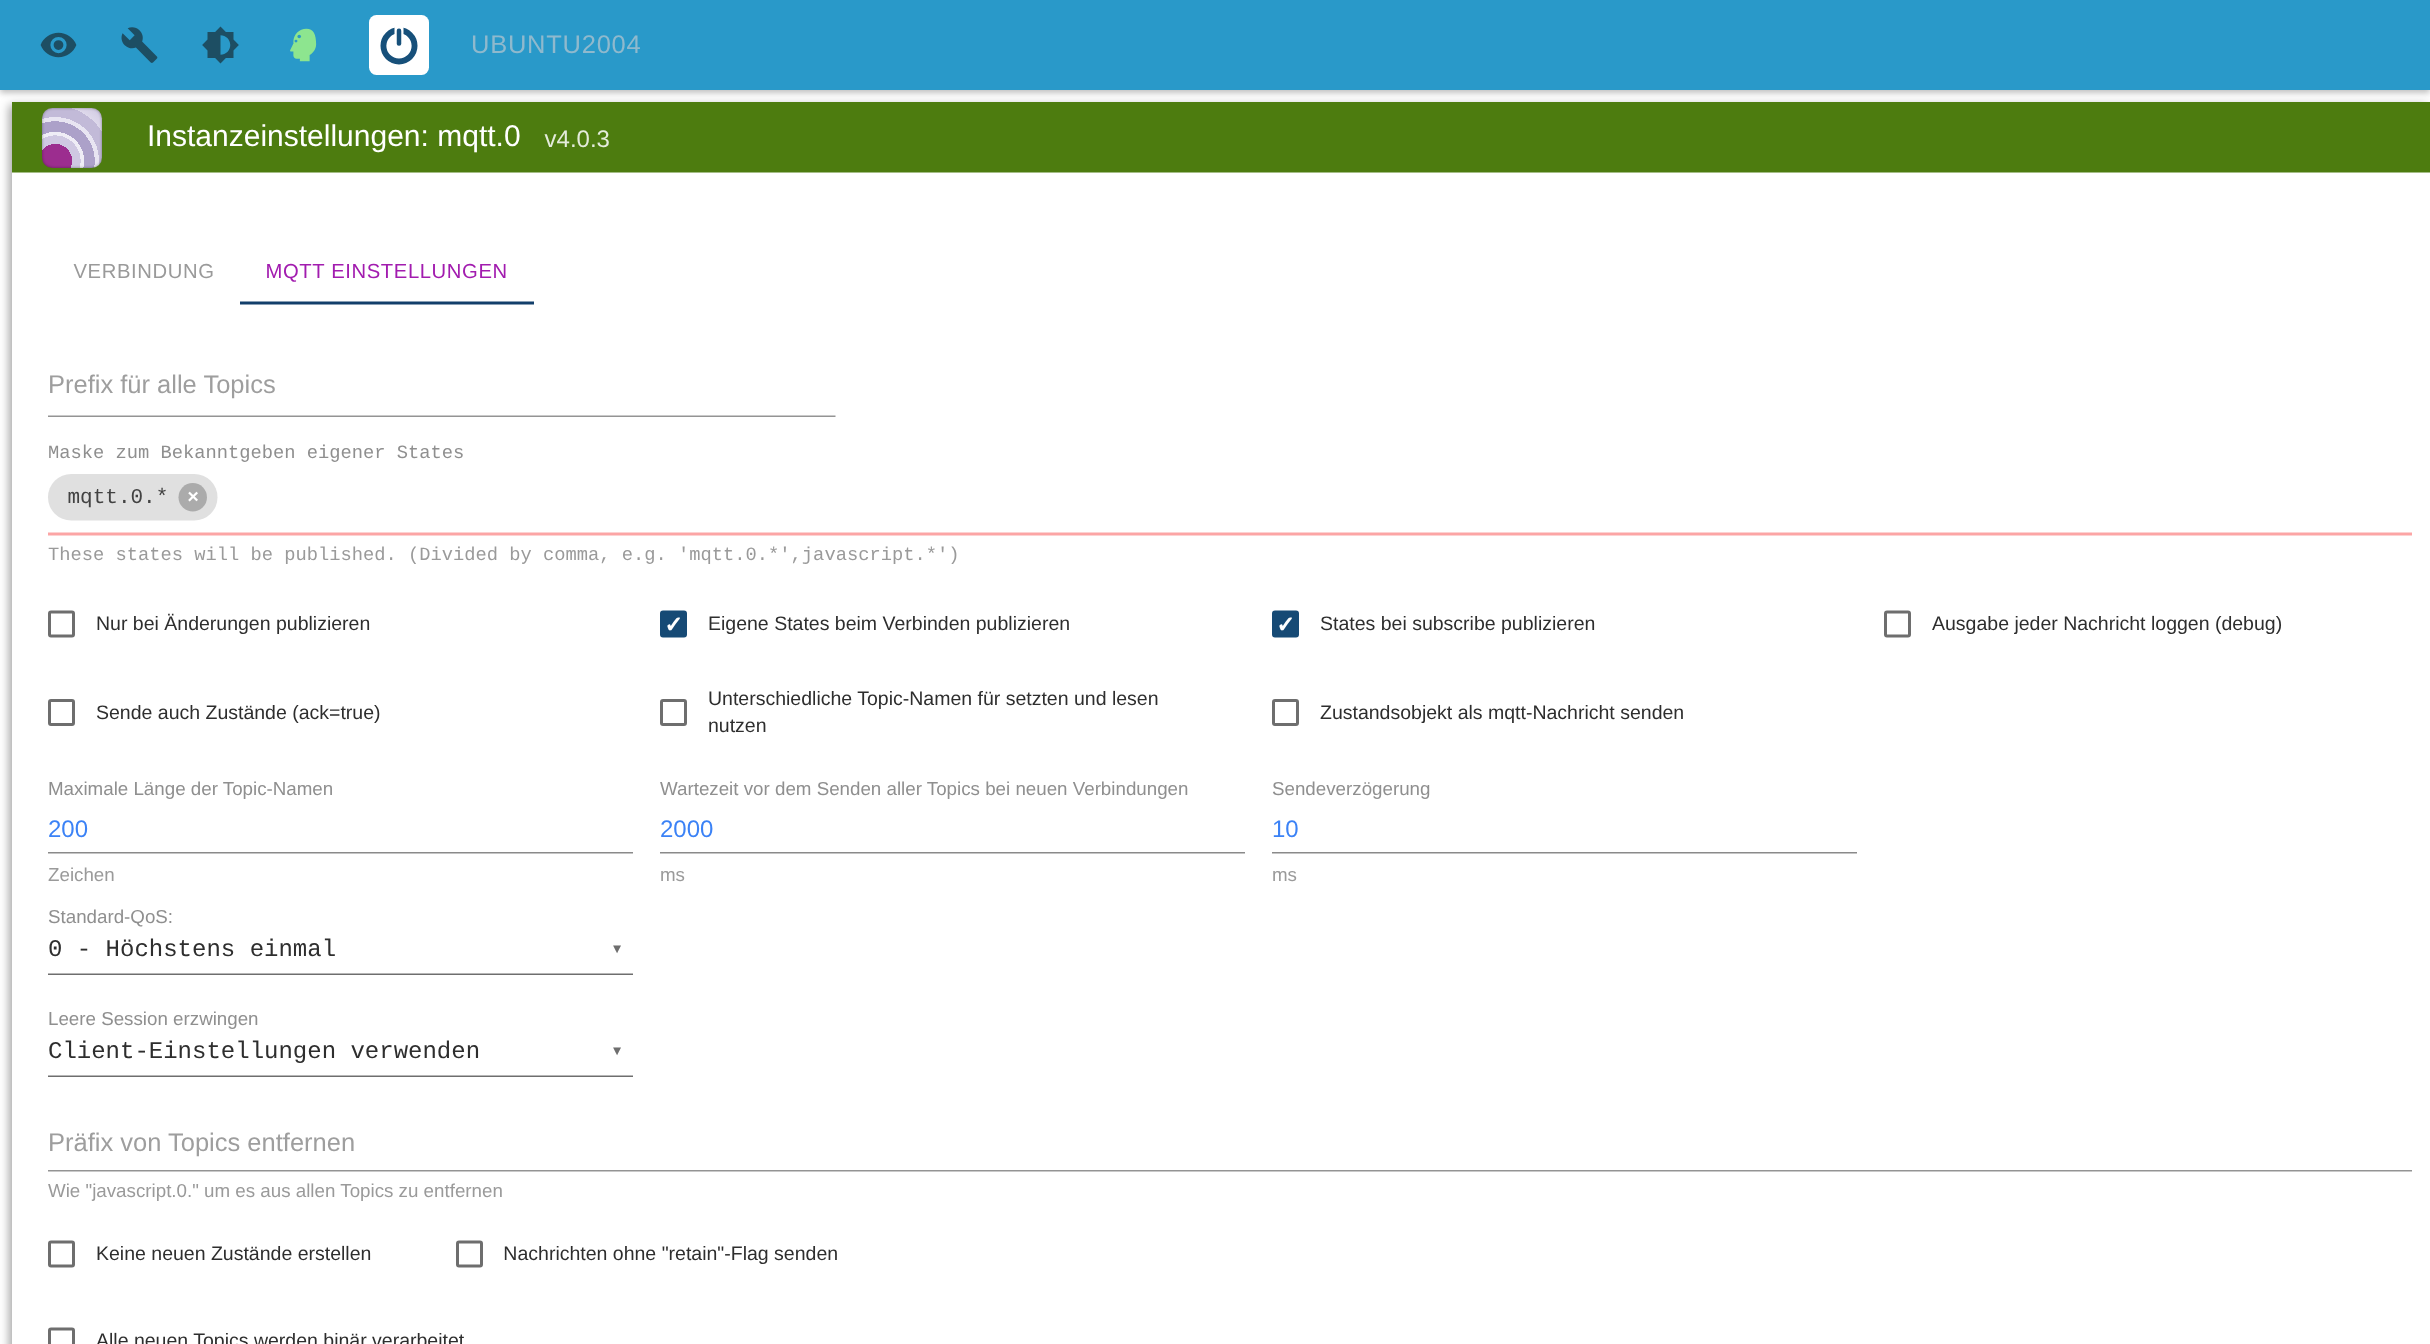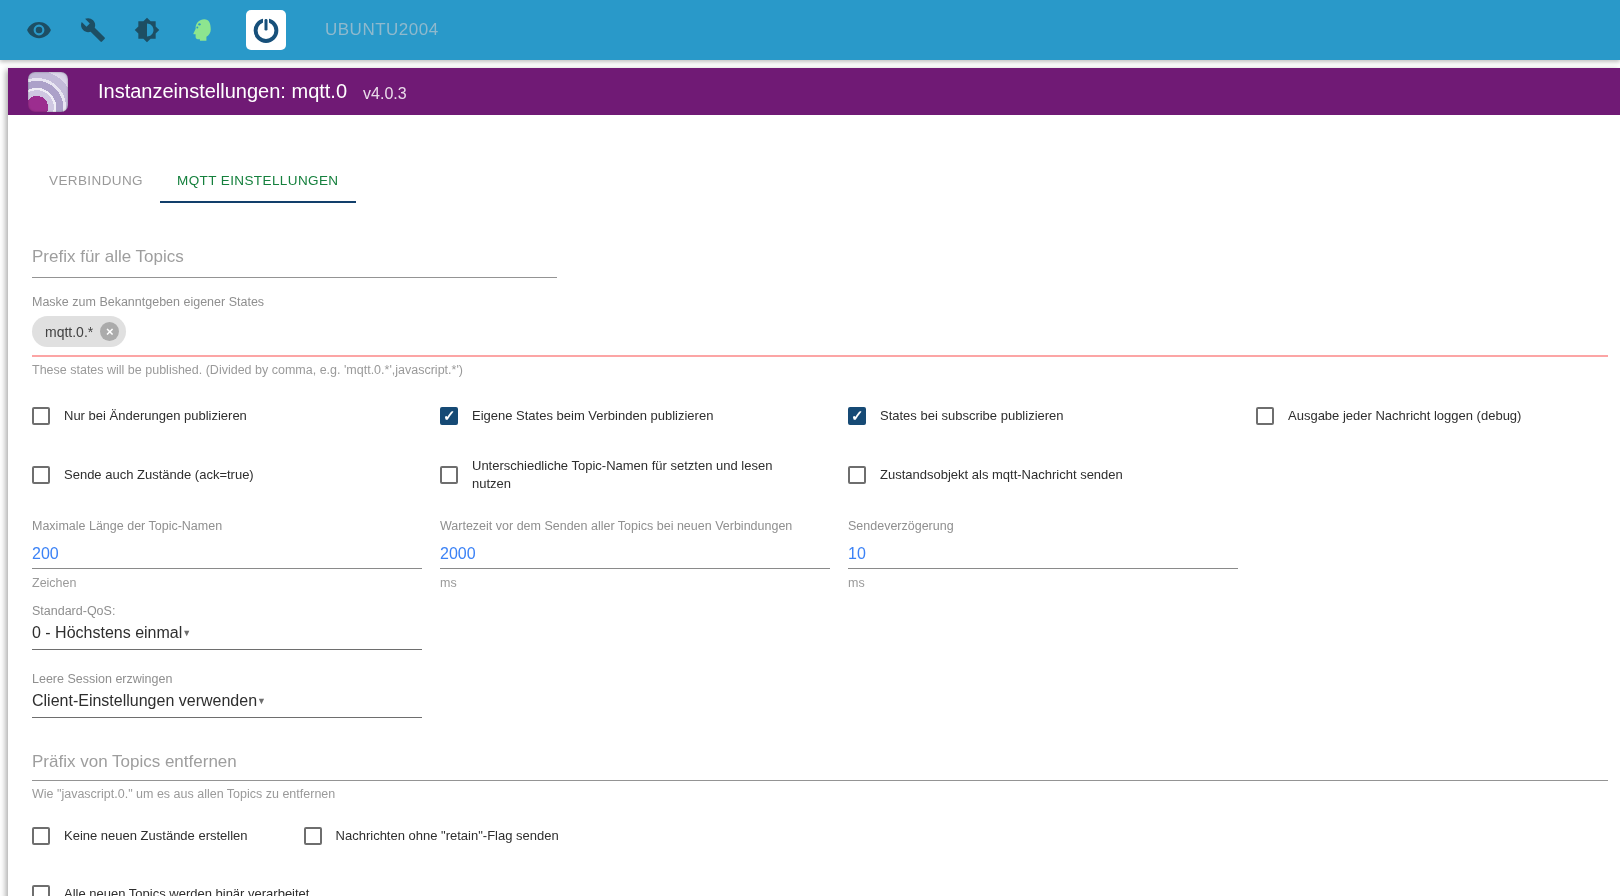--- a/index.html
+++ b/index.html
@@ -8,56 +8,56 @@
 
   
   .app-bar { height: 60px; background: #2999c9; display: flex; align-items: center;
     padding-left: 26px; gap: 28px; box-shadow: 0 2px 4px rgba(0,0,0,.25); position: relative; z-index: 3; }
   .tool-icon { width: 26px; height: 26px; display: inline-flex; align-items: center;
     justify-content: center; cursor: pointer; }
   .tool-icon svg { width: 26px; height: 26px; fill: #1d4e63; }
   .tool-icon.head svg { fill: #8de58f; }
   .logo-box { width: 40px; height: 40px; background: #fff; border-radius: 5px;
     display: flex; align-items: center; justify-content: center; margin-left: 4px; }
-  .host-name { color: #8fb9cd; font-size: 17px; letter-spacing: .5px; margin-left: 11px; }
+  .host-name { color: #8fb9cd; font-size: 17px; letter-spacing: .5px; margin-left: 0; }
 
   
   .dialog { margin-left: 8px; width: calc(100% - 8px); background: #fff;
     box-shadow: -2px 2px 6px rgba(0,0,0,.35); margin-top: 8px; position: relative; z-index: 2; }
-  .dialog-header { height: 47px; background: #701a75; display: flex; align-items: center;
+  .dialog-header { height: 47px; background: #4d7c0f; display: flex; align-items: center;
     padding-left: 20px; }
   .adapter-icon { width: 40px; height: 40px; border-radius: 7px; flex: 0 0 auto;
     background:
       radial-gradient(circle at 22% 88%, #9c2d8f 0%, #9c2d8f 24%, #cfc8e2 24%, #cfc8e2 36%,
         #efedf6 36%, #efedf6 41%, #aca1c9 41%, #aca1c9 56%, #e8e5f2 56%, #e8e5f2 62%,
         #c2bad8 62%, #c2bad8 78%, #ded9eb 78%, #cdc6e0 100%);
     box-shadow: inset 0 0 2px rgba(0,0,0,.4); }
   .dialog-title { color: #fff; font-size: 20px; margin-left: 30px; font-weight: 400; }
   .dialog-version { color: rgba(255,255,255,.85); font-size: 16px; margin-left: 16px; margin-top: 4px; }
 
   
   .tab-bar { display: flex; padding-left: 24px; height: 44px; align-items: stretch; margin-top: 44px; }
   .tab { display: flex; align-items: center; padding: 0 17px; font-size: 13.5px;
     letter-spacing: .4px; color: #9a9a9a; font-weight: 500; cursor: pointer;
     border-bottom: 2px solid transparent; text-transform: uppercase; }
-  .tab.active { color: #15803d; border-bottom-color: #123f6b; }
+  .tab.active { color: #a21caf; border-bottom-color: #123f6b; }
 
   
   .content { padding: 0 12px 0 24px; }
 
   .big-field { margin-top: 44px; width: 525px; }
   .big-field.full { width: auto; margin-right: 0; }
   .big-label { font-size: 17px; color: #9e9e9e; }
   .big-line { border-bottom: 1px solid #949494; height: 11px; }
 
   .small-label { font-size: 12.5px; color: #8f8f8f; }
   .helper { font-size: 12.5px; color: #9a9a9a; margin-top: 6px; }
 
   
-  .mask-block { margin-top: 17px; }
+  .mask-block { margin-top: 17px; font-family: Liberation Mono, monospace; }
   .chip-row { display: flex; align-items: center; padding: 7px 0 8px 0;
     border-bottom: 2px solid #fca5a5; }
   .chip { display: inline-flex; align-items: center; background: #e0e0e0; height: 31px;
     border-radius: 16px; padding: 0 7px 0 13px; cursor: default; }
   .chip-text { font-size: 14px; color: #424242; }
   .chip-delete { width: 19px; height: 19px; border-radius: 50%; background: #ababab;
     color: #fff; font-size: 13px; line-height: 19px; text-align: center; margin-left: 7px;
     cursor: pointer; font-weight: bold; }
 
   
@@ -78,23 +78,23 @@
   .num-grid { display: grid; grid-template-columns: 408px 408px 408px 1fr; margin-top: 22px; }
   .num-field { width: 390px; }
   .num-label { font-size: 12.5px; color: #8f8f8f; line-height: 1.15; min-height: 26px; }
   .num-value { font-size: 16px; color: #3b82f6; padding-bottom: 5px;
     border-bottom: 1px solid #8a8a8a; }
   .num-unit { font-size: 12.5px; color: #9a9a9a; margin-top: 7px; }
 
   
   .select-row { display: grid; grid-template-columns: 408px 1fr; margin-top: 14px; }
   .select-field { width: 390px; }
-  .select-value { display: flex; align-items: center; 
+  .select-value { display: flex; align-items: center; justify-content: space-between;
     font-size: 16px; color: #2e2e2e; padding: 6px 4px 7px 0;
-    border-bottom: 1px solid #6e6e6e; cursor: pointer; }
+    border-bottom: 1px solid #6e6e6e; cursor: pointer; font-family: Liberation Mono, monospace; }
   .select-arrow { font-size: 9px; color: #6e6e6e; margin-right: 4px; }
   .retain-cell { align-self: start; margin-top: 20px; }
 
   .session-row { margin-top: 22px; }
 
   .remove-prefix { margin-top: 34px; }
   .remove-prefix .big-line { height: 9px; }
 
   .row3 { margin-top: 26px; display: flex; gap: 56px; }
   .row4 { margin-top: 40px; }

